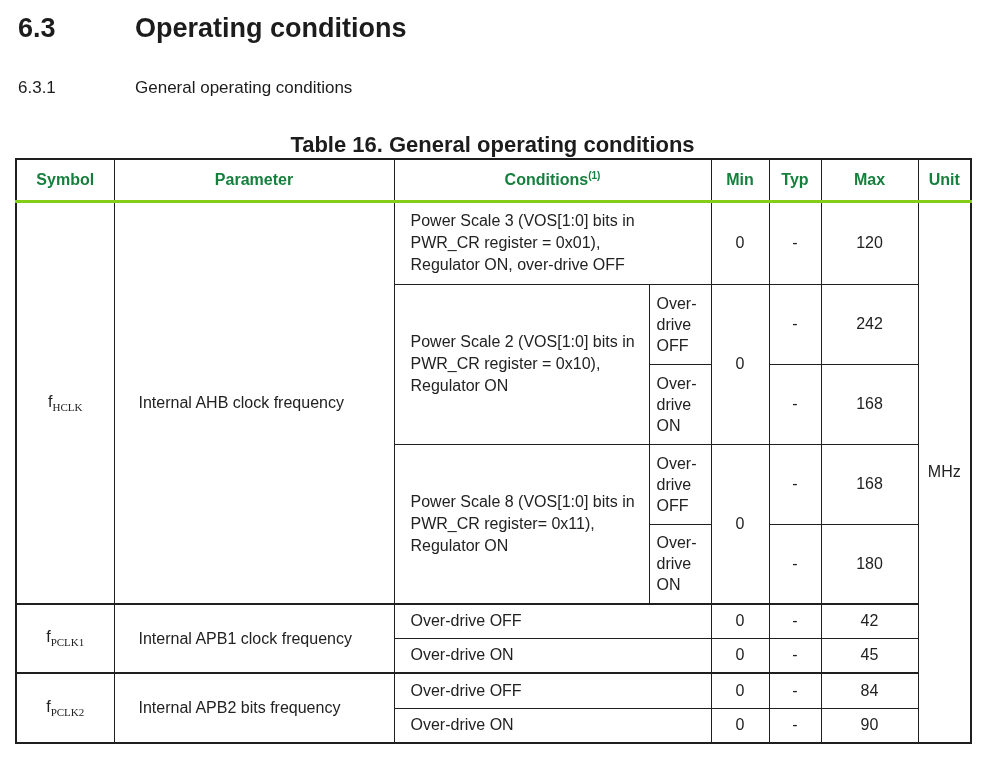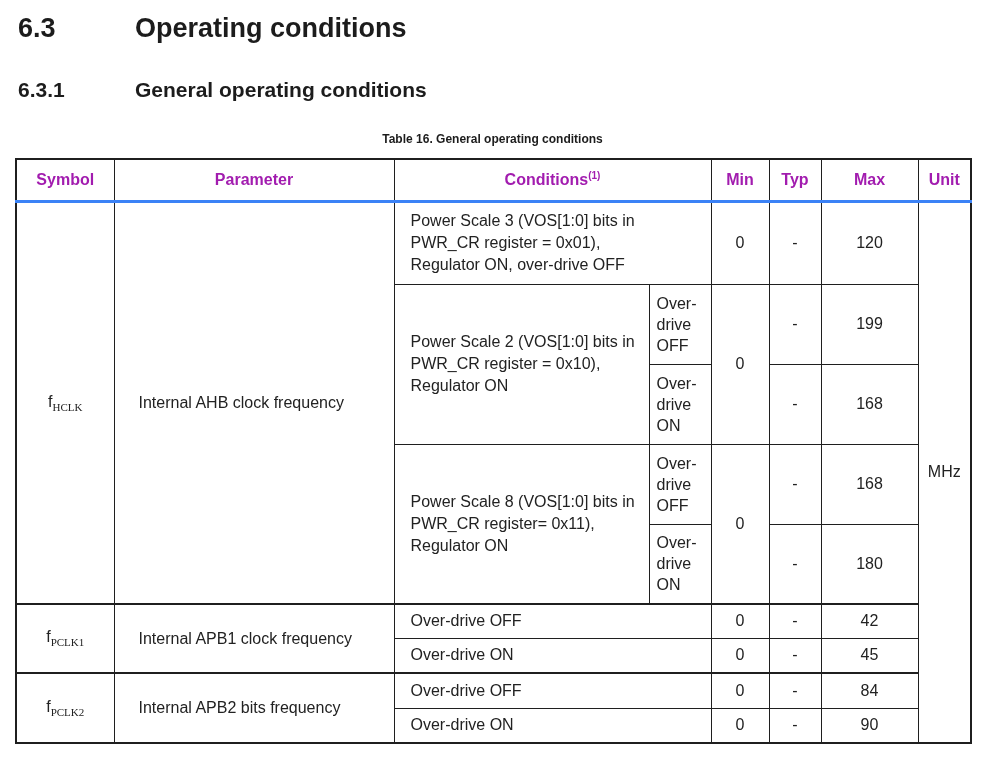--- a/index.html
+++ b/index.html
@@ -14,46 +14,46 @@
     overflow: hidden;
   }
   .heading1 {
     position: absolute; left: 18px; top: 13px;
     font-size: 27px; font-weight: bold; letter-spacing: 0px;
     white-space: nowrap;
   }
   .heading1 .hnum { display: inline-block; width: 117px; }
   .heading2 {
     position: absolute; left: 18px; top: 78px;
-    font-size: 21px; font-weight: bold;
+    font-size: 17px; font-weight: normal;
     white-space: nowrap;
   }
   .heading2 .hnum { display: inline-block; width: 117px; }
   .table-caption {
     position: absolute; left: 15px; top: 132px; width: 955px;
-    text-align: center; font-size: 12px; font-weight: bold;
+    text-align: center; font-size: 22px; font-weight: bold;
   }
   table.spec {
     position: absolute; left: 15px; top: 158px;
     width: 955px;
     border-collapse: collapse;
     table-layout: fixed;
     font-size: 16px;
     color: #222222;
   }
   table.spec td, table.spec th {
     border: 1px solid #1f1f1f;
     vertical-align: middle;
     overflow: hidden;
   }
   table.spec { border: 2px solid #1f1f1f; }
   table.spec thead th {
-    border-bottom: 3px solid #3b82f6;
+    border-bottom: 3px solid #84cc16;
     font-weight: bold; text-align: center;
-    font-size: 16px; color: #a21caf;
+    font-size: 16px; color: #15803d;
     height: 42px;
   }
   table.spec thead th sup { font-size: 10px; }
   tr.rh-ps3 { height: 83px; }
   tr.rh-ps  { height: 80px; }
   tr.rh-sm  { height: 34px; }
   tr.rh-sm2 { height: 35px; }
   tr.group-sep td { border-top: 2px solid #1f1f1f; }
   td.sym { text-align: center; }
   td.sym sub { font-size: 11px; font-family: Liberation Serif, serif; }
@@ -115,21 +115,21 @@
         <td class="num">0</td>
         <td class="num">-</td>
         <td class="num">120</td>
         <td class="unit" rowspan="9">MHz</td>
       </tr>
       <tr class="rh-ps">
         <td class="cond" rowspan="2">Power Scale 2 (VOS[1:0] bits in PWR_CR register = 0x10), Regulator ON</td>
         <td class="subcond">Over-drive OFF</td>
         <td class="num" rowspan="2">0</td>
         <td class="num">-</td>
-        <td class="num">199</td>
+        <td class="num">242</td>
       </tr>
       <tr class="rh-ps">
         <td class="subcond">Over-drive ON</td>
         <td class="num">-</td>
         <td class="num">168</td>
       </tr>
       <tr class="rh-ps">
         <td class="cond" rowspan="2">Power Scale 8 (VOS[1:0] bits in PWR_CR register= 0x11), Regulator ON</td>
         <td class="subcond">Over-drive OFF</td>
         <td class="num" rowspan="2">0</td>

